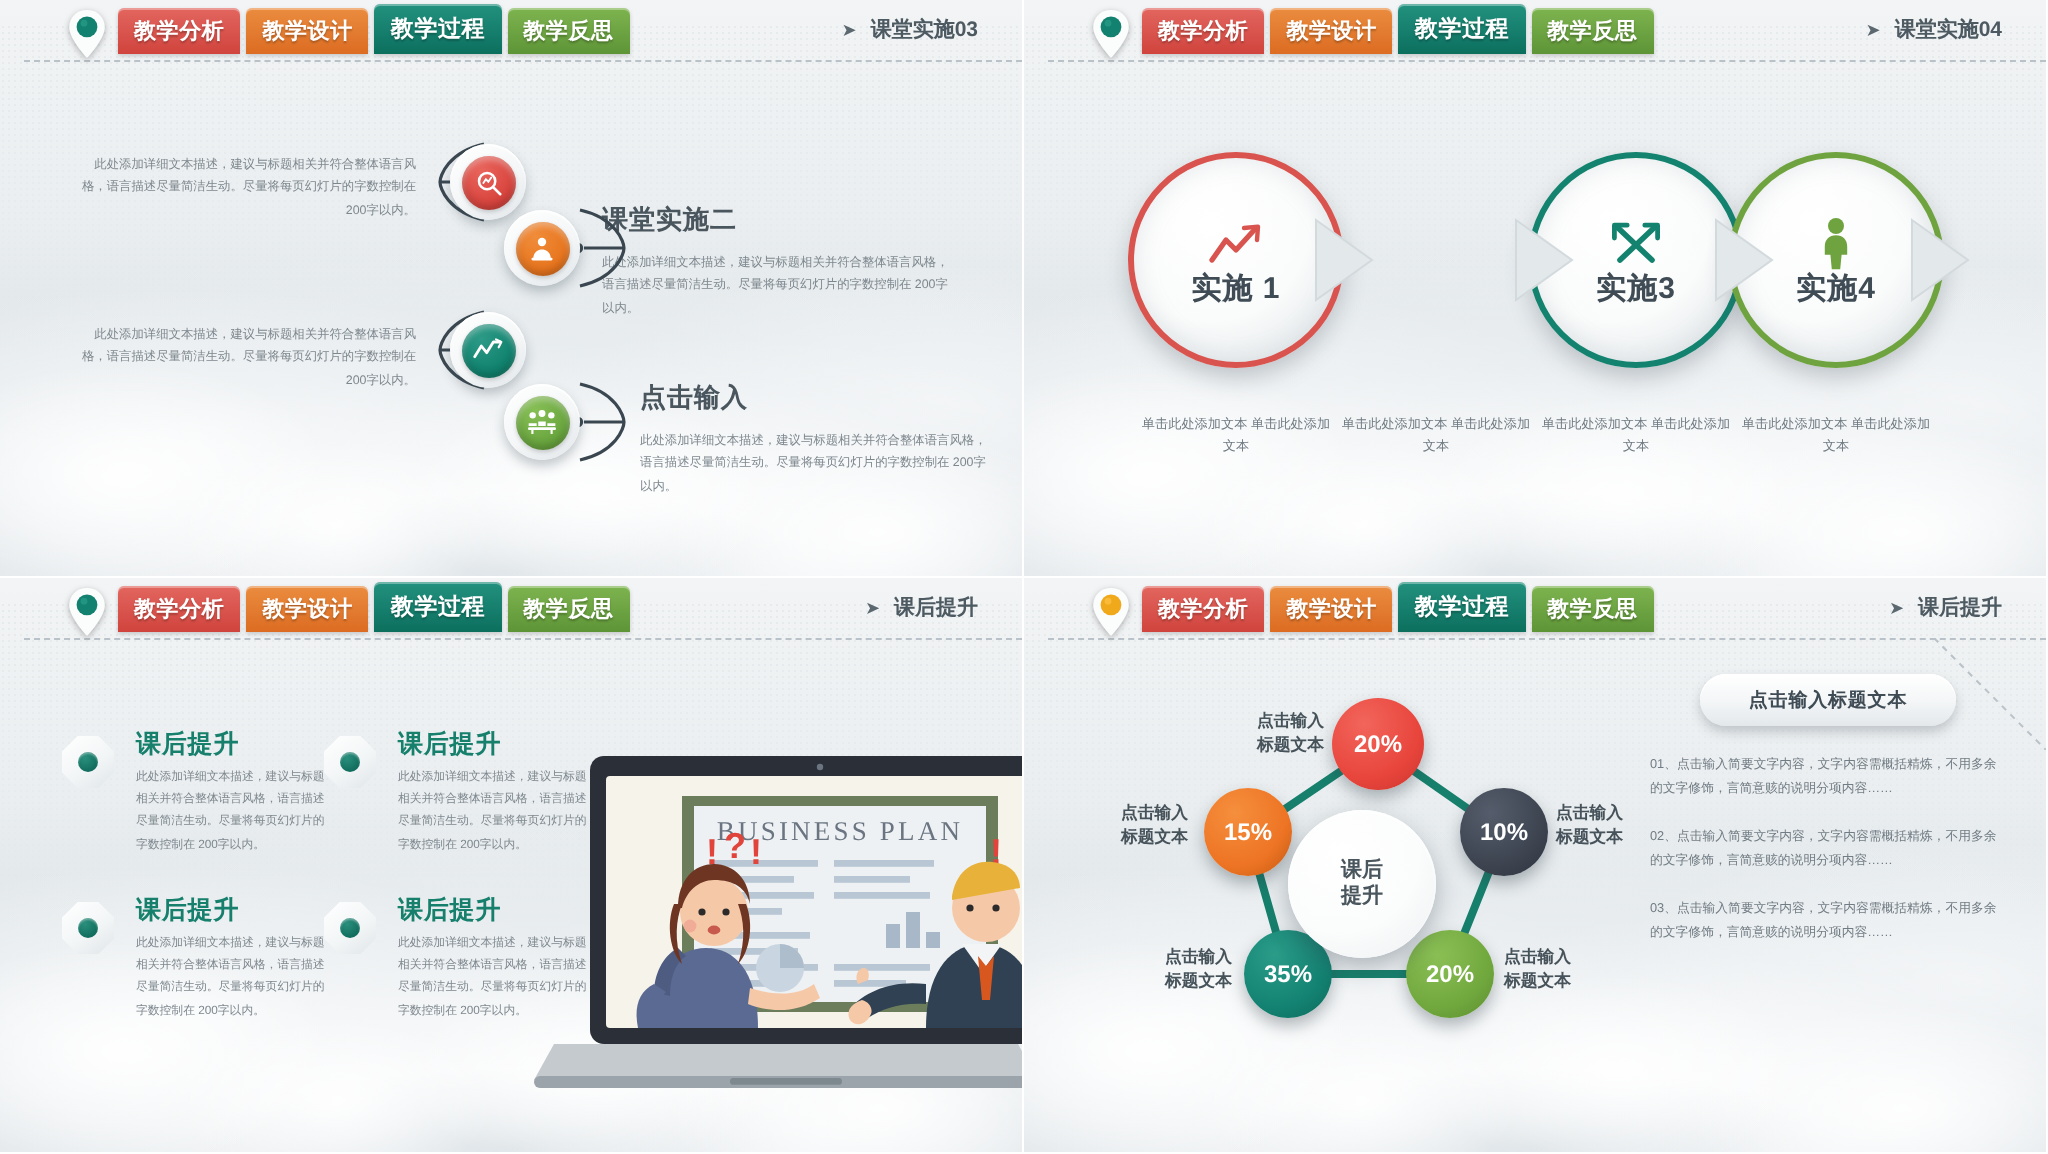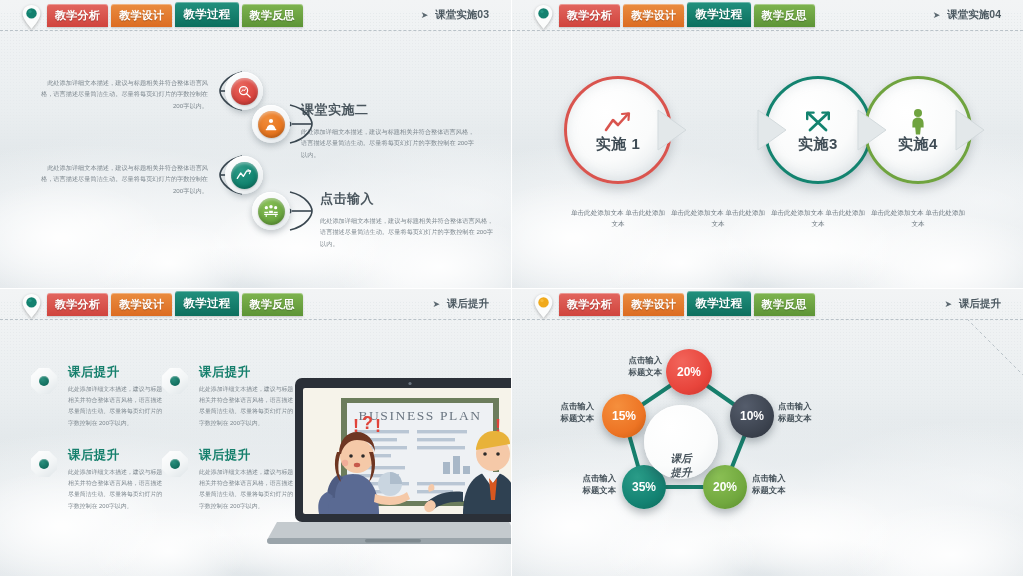--- a/index.html
+++ b/index.html
@@ -45,21 +45,21 @@
     background:
       radial-gradient(ellipse 30% 45% at 12% 72%, rgba(255,255,255,.95), rgba(255,255,255,0) 70%),
       radial-gradient(ellipse 22% 34% at 33% 86%, rgba(255,255,255,.9), rgba(255,255,255,0) 70%),
       radial-gradient(ellipse 26% 40% at 58% 78%, rgba(255,255,255,.85), rgba(255,255,255,0) 70%),
       radial-gradient(ellipse 30% 42% at 86% 88%, rgba(255,255,255,.9), rgba(255,255,255,0) 70%),
       radial-gradient(ellipse 40% 30% at 50% 99%, rgba(200,210,216,.55), rgba(255,255,255,0) 75%);
   }
 
   
   .hdr {
-    position: absolute; left: 0; top: 0; right: 0; height: 31px;
+    position: absolute; left: 12px; top: 0; right: 0; height: 31px;
     z-index: 6;
   }
   .hdr-rule {
     position: absolute; left: 0; right: 0; bottom: 0; height: 0;
     border-bottom: 1px dashed #b9c2c8;
   }
   .pin {
     position: absolute; left: 22px; top: 5px;
     width: 19px; height: 24px; z-index: 8;
     filter: drop-shadow(0 1px 1.5px rgba(0,0,0,.28));
@@ -156,22 +156,22 @@
     position: absolute; border-radius: 50%;
     display: flex; align-items: center; justify-content: center;
     color: #fff; font-size: 12px; font-weight: 700;
     box-shadow: 0 4px 8px rgba(40,55,65,.34);
     z-index: 3;
   }
   .hub {
     position: absolute; border-radius: 50%;
     background: radial-gradient(circle at 36% 30%, #ffffff 0%, #fbfcfc 55%, #eceff1 100%);
     box-shadow: 0 5px 12px rgba(50,65,75,.34), inset 0 1px 2px #fff;
-    display: flex; flex-direction: column; align-items: center; justify-content: flex-end;
-    font-size: 10.5px; font-weight: 700; color: #4a565e; line-height: 1.28; z-index: 4; font-style: italic;
+    display: flex; flex-direction: column; align-items: center; justify-content: center;
+    font-size: 10.5px; font-weight: 700; color: #4a565e; line-height: 1.28; z-index: 4;
   }
   .nlbl {
     position: absolute; font-size: 8.4px; font-weight: 700; color: #47535b;
     line-height: 1.4; white-space: pre-line; z-index: 3;
   }
   .panel { position: absolute; right: 20px; top: 48px; width: 178px; }
   .pbtn {
     width: 128px; height: 26px; margin: 0 auto;
     border-radius: 13px;
     background: linear-gradient(180deg,#ffffff 0%,#f4f6f7 52%,#e3e8eb 100%);
@@ -548,15 +548,21 @@
       <div class="nlbl" style="left:252px; top:72px; text-align:left; width:62px;">点击输入
 标题文本</div>
       <div class="nlbl" style="left:226px; top:144px; text-align:left; width:62px;">点击输入
 标题文本</div>
       <div class="nlbl" style="left:28px; top:144px; text-align:right; width:62px;">点击输入
 标题文本</div>
       <div class="nlbl" style="left:6px; top:72px; text-align:right; width:62px;">点击输入
 标题文本</div>
     </div>
 
+    <div class="panel">
+      <div class="pbtn">点击输入标题文本</div>
+      <div class="ppara">01、点击输入简要文字内容，文字内容需概括精炼，不用多余的文字修饰，言简意赅的说明分项内容……</div>
+      <div class="ppara">02、点击输入简要文字内容，文字内容需概括精炼，不用多余的文字修饰，言简意赅的说明分项内容……</div>
+      <div class="ppara">03、点击输入简要文字内容，文字内容需概括精炼，不用多余的文字修饰，言简意赅的说明分项内容……</div>
+    </div>
   </div>
 
 </div>
 
 </body></html>

